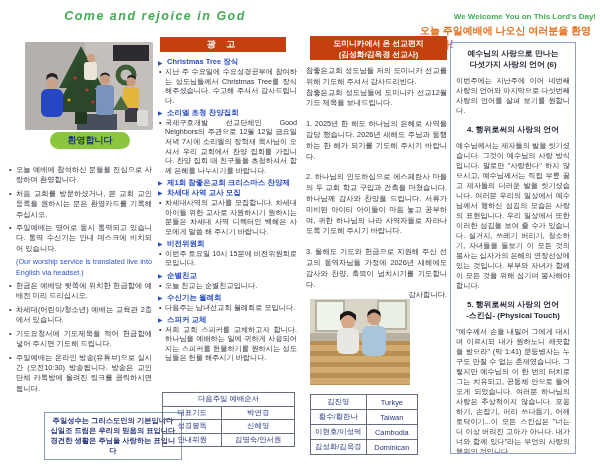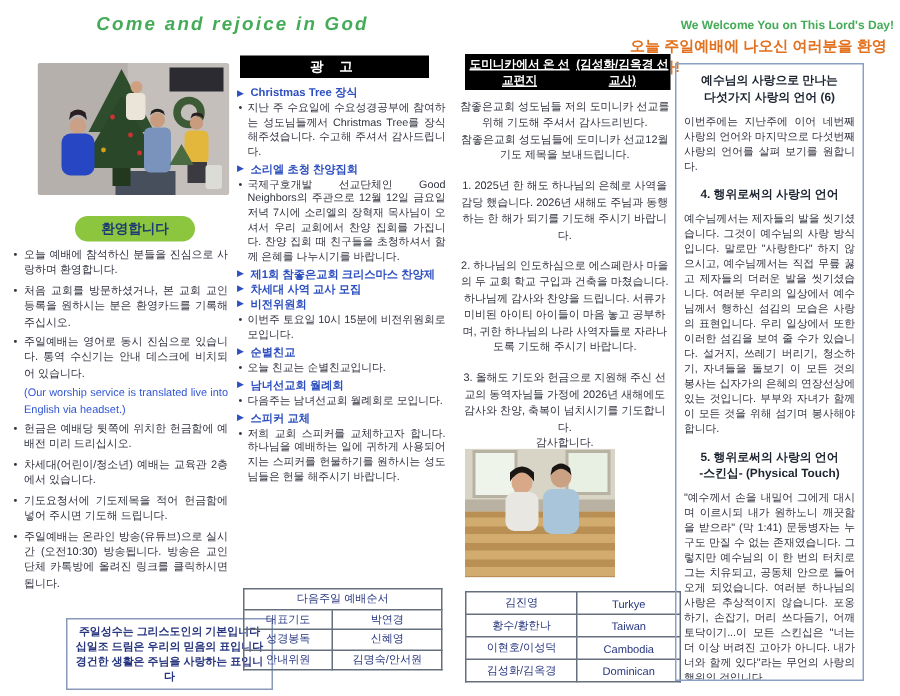--- a/index.html
+++ b/index.html
@@ -8,54 +8,54 @@
   
   .main-title{position:absolute;left:55px;top:9px;width:200px;text-align:center;
 rgb    font-family:"DejaVu Serif",serif;font-style:italic;font-weight:bold;
     font-size:12.5px;color:#44ab57;letter-spacing:1.5px;}
   .welcome-en{position:absolute;left:430px;top:12px;width:166px;text-align:right;
     font-size:8px;color:#44ab57;font-weight:bold;}
   .welcome-ko{position:absolute;left:420px;top:24px;width:177px;text-align:left;
     font-size:10px;color:#e2701d;font-weight:bold;}
   
   .photo1{position:absolute;left:25px;top:42px;width:128px;height:88px;border-radius:2px;overflow:hidden;}
-  .welcome-pill{position:absolute;left:50px;top:144px;width:80px;height:17px;background:#8cc63e;
+  .welcome-pill{position:absolute;left:50px;top:132px;width:80px;height:17px;background:#8cc63e;
     border-radius:9px;display:flex;align-items:center;justify-content:center;
     font-size:9px;font-weight:bold;color:#1c3a74;}
   .col1-text{position:absolute;left:8px;top:165px;width:144px;font-size:7.3px;line-height:10.4px;
     text-align:justify;}
   .bullet{position:relative;padding-left:8px;margin-bottom:3px;}
   .bullet::before{content:"•";position:absolute;left:1px;top:0;}
   .eng-note{color:#2f55d4;margin:0 0 3px 8px;}
   .footer-box{position:absolute;left:10px;top:412px;width:132px;border:1px solid #8899bb;
     padding:3px 2px;text-align:center;font-size:7.3px;line-height:10px;color:#27357e;font-weight:bold;margin-left:34px;}
   
-  .blue-header{background:#000000;color:#ffffff;font-weight:bold;text-align:center;}
+  .blue-header{background:#c2410c;color:#ffffff;font-weight:bold;text-align:center;}
   .sec-title{color:#2d4fc0;font-weight:bold;font-size:7.5px;line-height:10px;position:relative;padding-left:9px;}
   .sec-title::before{content:"\25B6";position:absolute;left:0;top:0.5px;font-size:6px;}
   .sec-body{position:relative;padding-left:7px;text-align:justify;margin-bottom:2.5px;}
   .sec-body::before{content:"•";position:absolute;left:1px;top:0;}
   table{border-collapse:collapse;}
   td{border:1px solid #666f7d;text-align:center;color:#27357e;font-size:7.4px;padding:1px 2px;margin-left:39px;}
   
   .col2-header{position:absolute;left:160px;top:37px;width:126px;height:15px;font-size:9px;
     display:flex;align-items:center;justify-content:center;letter-spacing:4px;}
   .col2-body{position:absolute;left:158px;top:57px;width:139px;font-size:7.2px;line-height:9.6px;}
   .nw-table{position:absolute;left:162px;top:392px;width:133px;}
   .nw-table td{height:10.5px;}
   
   .col3-header{position:absolute;left:310px;top:36px;width:137px;height:24px;font-size:7.8px;
-    line-height:11px;display:flex;flex-direction:row;align-items:center;justify-content:flex-start;text-decoration:underline;}
+    line-height:11px;display:flex;flex-direction:column;align-items:center;justify-content:flex-end;}
   .col3-body{position:absolute;left:306px;top:66px;width:141px;font-size:7.3px;line-height:10.8px;
     text-align:justify;}
-  .col3-body p{margin:0 0 10px 0;text-align:center;}
+  .col3-body p{margin:0 0 10px 0;}
   .col3-body .nogap{margin-bottom:0;}
   .thanks{text-align:right;margin-top:2px;}
   .photo2{position:absolute;left:310px;top:299px;width:100px;height:86px;overflow:hidden;}
-  .mis-table{position:absolute;left:310px;top:394px;width:144px;border-radius:29px;}
+  .mis-table{position:absolute;left:310px;top:394px;width:108px;border-radius:29px;}
   .mis-table td{height:12px;}
   
   .col4-box{position:absolute;left:450px;top:42px;width:126px;height:412px;border:1px solid #8aa0c4;
     box-sizing:border-box;padding:5px 5px 4px 5px;font-size:7.2px;line-height:10px;overflow:hidden;}
   .c4-title{text-align:center;font-weight:bold;font-size:7.9px;line-height:11px;color:#1c2430;}
   .c4-para{text-align:justify;margin:6px 0 0 0;}
   .c4-sect{margin-top:8px;}
 </style>
 </head>
 <body>
@@ -95,21 +95,21 @@
       <rect x="112" y="68" width="11" height="16" rx="2" fill="#dcdcd6"></rect>
       <polygon points="96,54 88,68 104,68" fill="#4a6a3f"></polygon>
     </svg>
   </div>
 
   <div class="welcome-pill">환영합니다</div>
 
   <div class="col1-text">
     <div class="bullet">오늘 예배에 참석하신 분들을 진심으로 사랑하며 환영합니다.</div>
     <div class="bullet">처음 교회를 방문하셨거나, 본 교회 교인 등록을 원하시는 분은 환영카드를 기록해 주십시오.</div>
-    <div class="bullet">주일예배는 영어로 동시 진심으로 있습니다. 통역 수신기는 안내 데스크에 비치되어 있습니다.</div>
+    <div class="bullet">주일예배는 영어로 동시 통역되고 있습니다. 통역 수신기는 안내 데스크에 비치되어 있습니다.</div>
     <div class="eng-note">(Our worship service is translated live into English via headset.)</div>
     <div class="bullet">헌금은 예배당 뒷쪽에 위치한 헌금함에 예배전 미리 드리십시오.</div>
     <div class="bullet">차세대(어린이/청소년) 예배는 교육관 2층에서 있습니다.</div>
     <div class="bullet">기도요청서에 기도제목을 적어 헌금함에 넣어 주시면 기도해 드립니다.</div>
     <div class="bullet">주일예배는 온라인 방송(유튜브)으로 실시간 (오전10:30) 방송됩니다. 방송은 교인 단체 카톡방에 올려진 링크를 클릭하시면 됩니다.</div>
   </div>
 
   <div class="footer-box">
     <div>주일성수는 그리스도인의 기본입니다</div>
     <div>십일조 드림은 우리의 믿음의 표입니다</div>
@@ -118,25 +118,26 @@
 
   <div class="blue-header col2-header">광 고</div>
 
   <div class="col2-body">
     <div class="sec-title">Christmas Tree 장식</div>
     <div class="sec-body">지난 주 수요일에 수요성경공부에 참여하는 성도님들께서 Christmas Tree를 장식해주셨습니다. 수고해 주셔서 감사드립니다.</div>
     <div class="sec-title">소리엘 초청 찬양집회</div>
     <div class="sec-body">국제구호개발 선교단체인 Good Neighbors의 주관으로 12월 12일 금요일 저녁 7시에 소리엘의 장혁재 목사님이 오셔서 우리 교회에서 찬양 집회를 가집니다. 찬양 집회 때 친구들을 초청하셔서 함께 은혜를 나누시기를 바랍니다.</div>
     <div class="sec-title">제1회 참좋은교회 크리스마스 찬양제</div>
     <div class="sec-title">차세대 사역 교사 모집</div>
+    <div class="sec-body">차세대사역의 교사를 모집합니다. 차세대 아이들 위한 교사로 자원하시기 원하시는 분들은 차세대 사역 디렉터인 백혜은 사모에게 말씀 해 주시기 바랍니다.</div>
     <div class="sec-title">비전위원회</div>
     <div class="sec-body">이번주 토요일 10시 15분에 비전위원회로 모입니다.</div>
     <div class="sec-title">순별친교</div>
     <div class="sec-body">오늘 친교는 순별친교입니다.</div>
-    <div class="sec-title">남녀선교회 월례회</div>
+    <div class="sec-title">수신기는 월례회</div>
     <div class="sec-body">다음주는 남녀선교회 월례회로 모입니다.</div>
     <div class="sec-title">스피커 교체</div>
     <div class="sec-body">저희 교회 스피커를 교체하고자 합니다. 하나님을 예배하는 일에 귀하게 사용되어지는 스피커를 헌물하기를 원하시는 성도님들은 헌물 해주시기 바랍니다.</div>
   </div>
 
   <table class="nw-table">
     <tbody>
       <tr>
           <td colspan="2">다음주일 예배순서</td>
         </tr>

